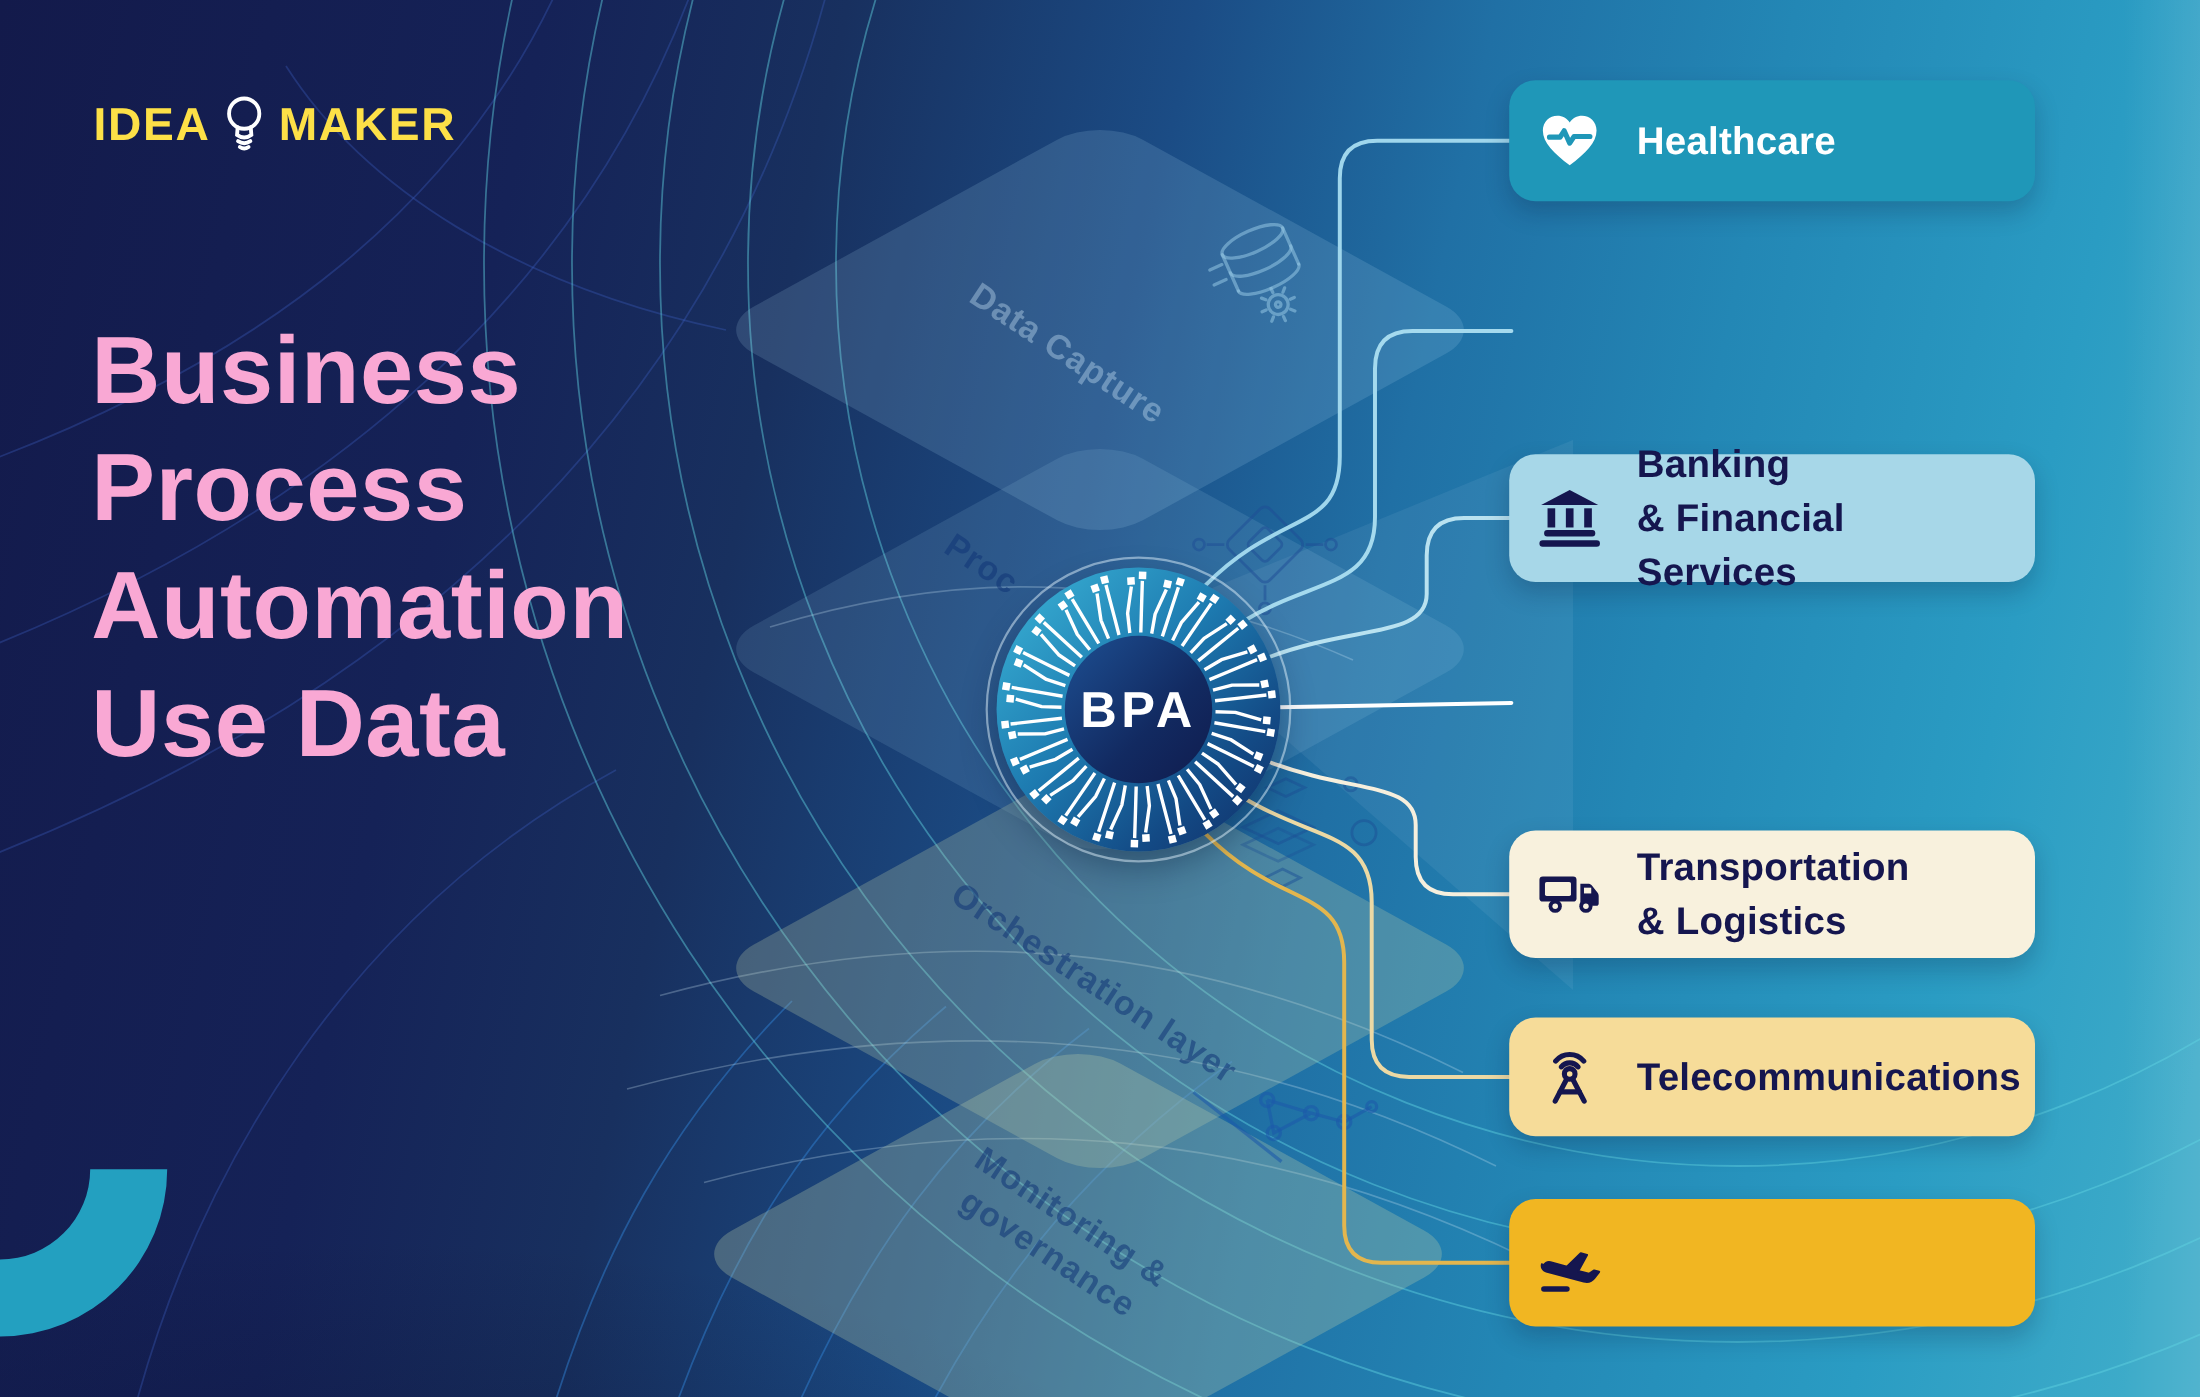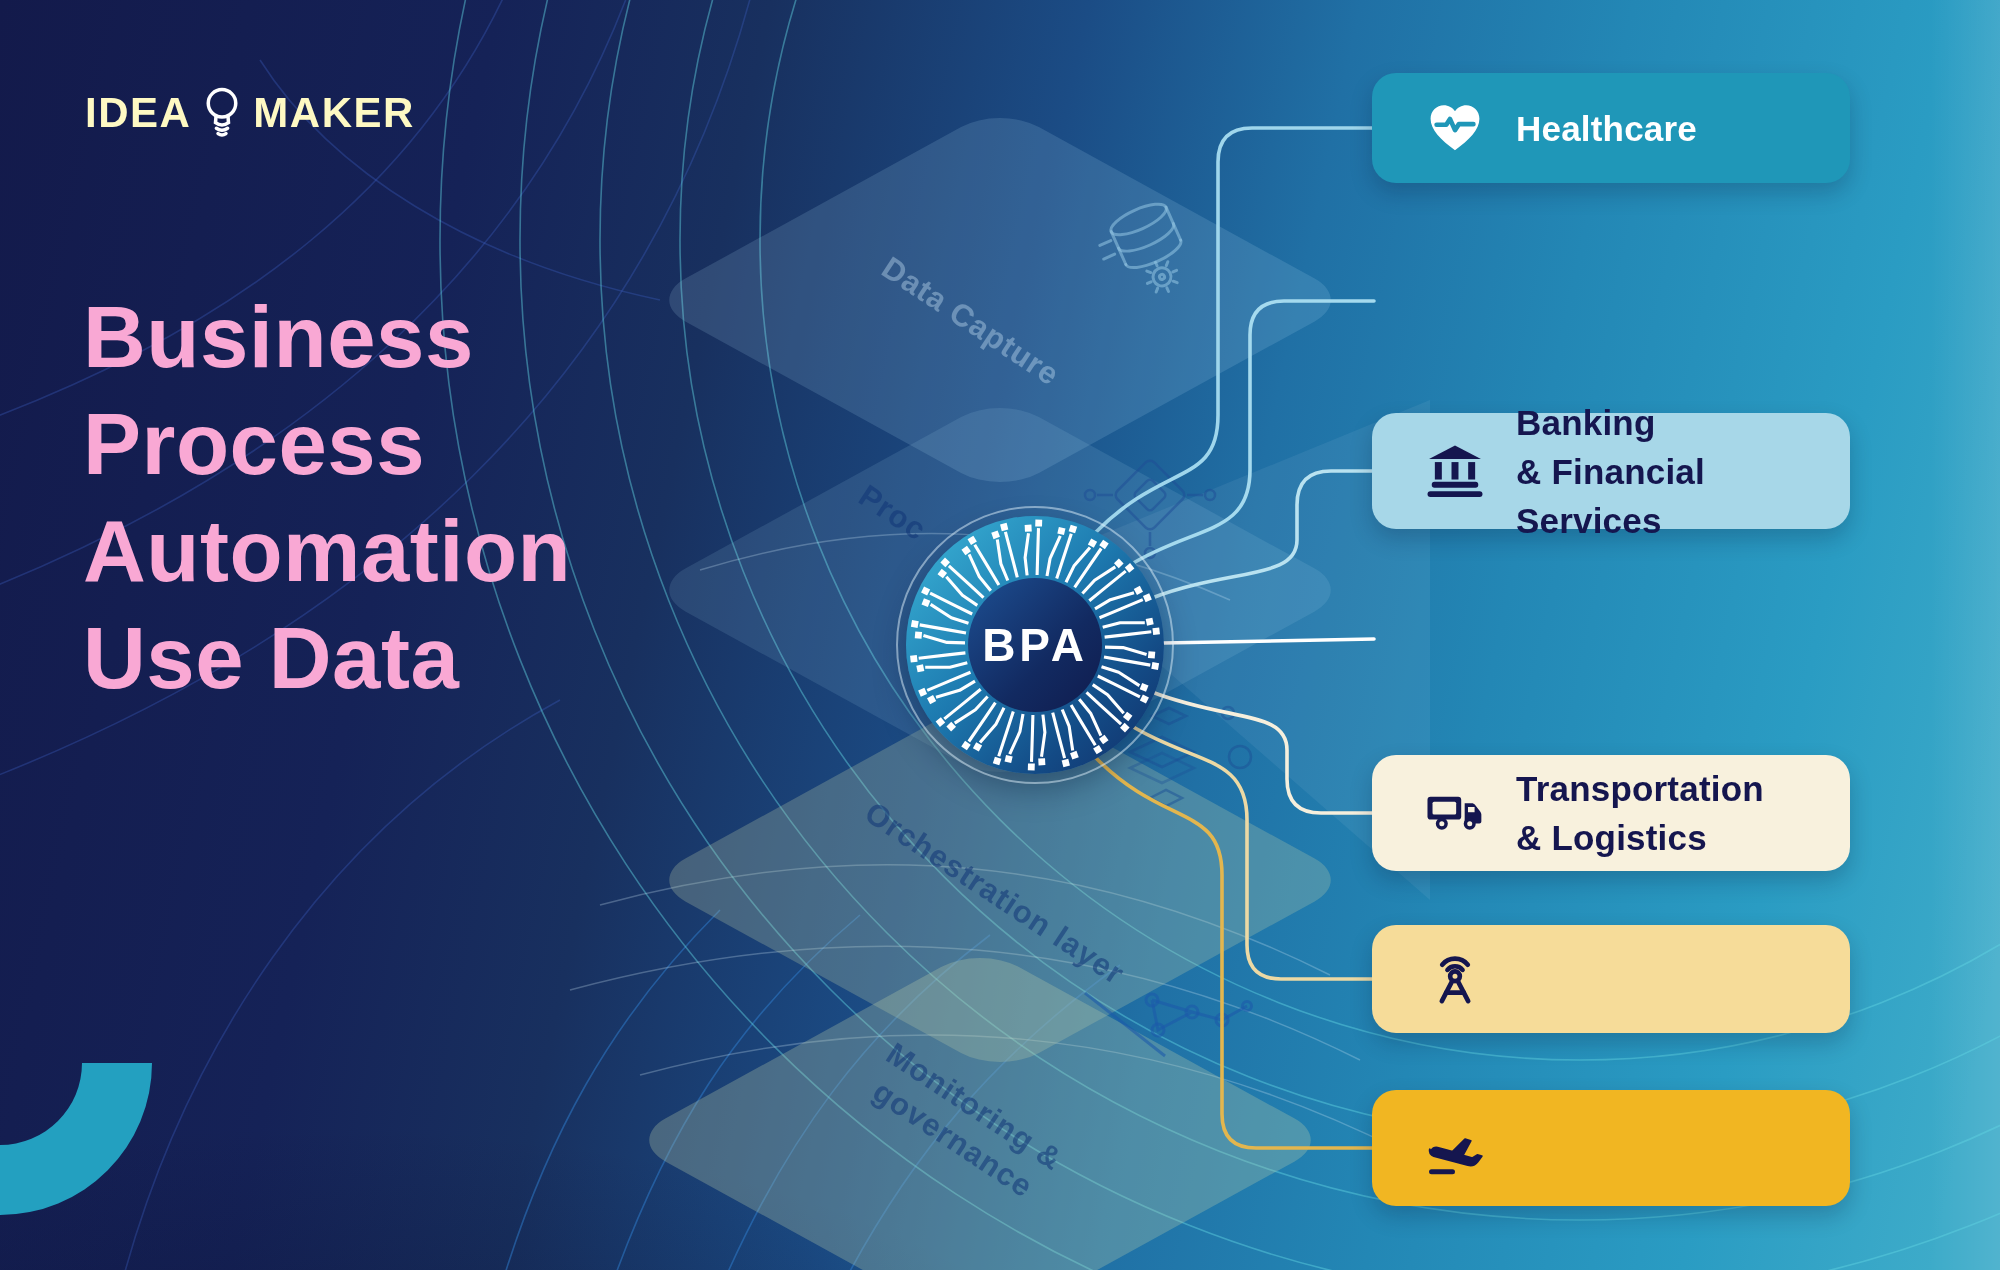--- a/index.html
+++ b/index.html
@@ -41,29 +41,29 @@
         background:linear-gradient(135deg,#3cb6d8 0%,#1d7ab0 45%,#134a85 75%,#112d66 100%);
         box-shadow:0 14px 32px rgba(5,20,50,.38);}
   .hub svg{position:absolute;left:0;top:0;width:280px;height:280px;}
   .hub .core{position:absolute;left:73px;top:73px;width:134px;height:134px;border-radius:50%;
         background:linear-gradient(135deg,#1d4f92 0%,#122a61 60%,#101c4e 100%);
         display:flex;align-items:center;justify-content:center;}
   .hub .core span{color:#fff;font-weight:bold;font-size:46px;letter-spacing:4px;}
 
   
   .card{position:absolute;left:1372px;width:478px;border-radius:24px;
-        display:flex;align-items:center;gap:30px;padding:0 28px 0 52px;box-sizing:border-box;
+        display:flex;align-items:center;gap:30px;padding:0 28px 0 24px;box-sizing:border-box;
         background:var(--bg,#fff);color:var(--fg,#15164f);
         box-shadow:0 10px 22px rgba(8,20,50,.22);}
   .cicon{flex:0 0 62px;display:flex;align-items:center;justify-content:center;}
   .cicon svg{width:62px;height:62px;display:block;}
   .clabel{font-weight:bold;font-size:35px;line-height:1.4;white-space:pre-line;letter-spacing:.2px;}
 
   
-  .logo{position:absolute;left:85px;top:82px;display:flex;align-items:flex-start;gap:9px;color:#fef9c3;}
+  .logo{position:absolute;left:85px;top:82px;display:flex;align-items:flex-start;gap:9px;color:#fde047;}
   .logo .word{font-weight:bold;font-size:42px;letter-spacing:1.5px;line-height:62px;}
   .logo svg{width:44px;height:64px;margin-top:2px;}
   .headline{position:absolute;left:83px;top:283px;color:#f9a8d4;font-weight:bold;
             font-size:87px;line-height:107px;letter-spacing:.5px;}
 </style>
 </head>
 <body>
 
 <div id="stage">
 
@@ -268,20 +268,21 @@
   <div class="card" style="top: 925px; height: 108px; --bg: #f6dc99; --fg: #15164f;">
     <span class="cicon">
       <svg viewBox="0 0 32 32" fill="none" stroke="currentColor" stroke-width="2.4" stroke-linecap="round">
         <path d="M9.4 8.6a8.6 8.6 0 0 1 13.2 0"></path>
         <path d="M12.1 11.3a5 5 0 0 1 7.8 0"></path>
         <circle cx="16" cy="14.6" r="2.5"></circle>
         <path d="M14.6 17 9.2 27.4 M17.4 17l5.4 10.4"></path>
         <path d="M11.5 23h9"></path>
       </svg>
     </span>
+    <span class="clabel">Telecommunications</span>
   </div>
 
   <div class="card" style="top: 1090px; height: 116px; --bg: #f1b622; --fg: #15164f;">
     <span class="cicon">
       <svg viewBox="0 0 32 32" fill="currentColor" stroke="currentColor" stroke-width="1" stroke-linejoin="round">
         <g transform="translate(32,0) scale(-1,1)">
           <path d="M29 19.2c.4 1.5-.5 3-2 3.4l-17.6 4.7c-1.9.5-3.9-.2-5.1-1.8l-2.1-2.8 2.3-.6 2.5 1.6 5-1.3-4.1-7.6 2.9-.8 6.5 6.4 7.7-2.1c1.5-.4 3 .5 3.4 2z" transform="translate(0,-2.5)"></path>
         </g>
         <rect x="2.6" y="27" width="13.4" height="2.6" rx="1.3" stroke="none"></rect>
       </svg>

